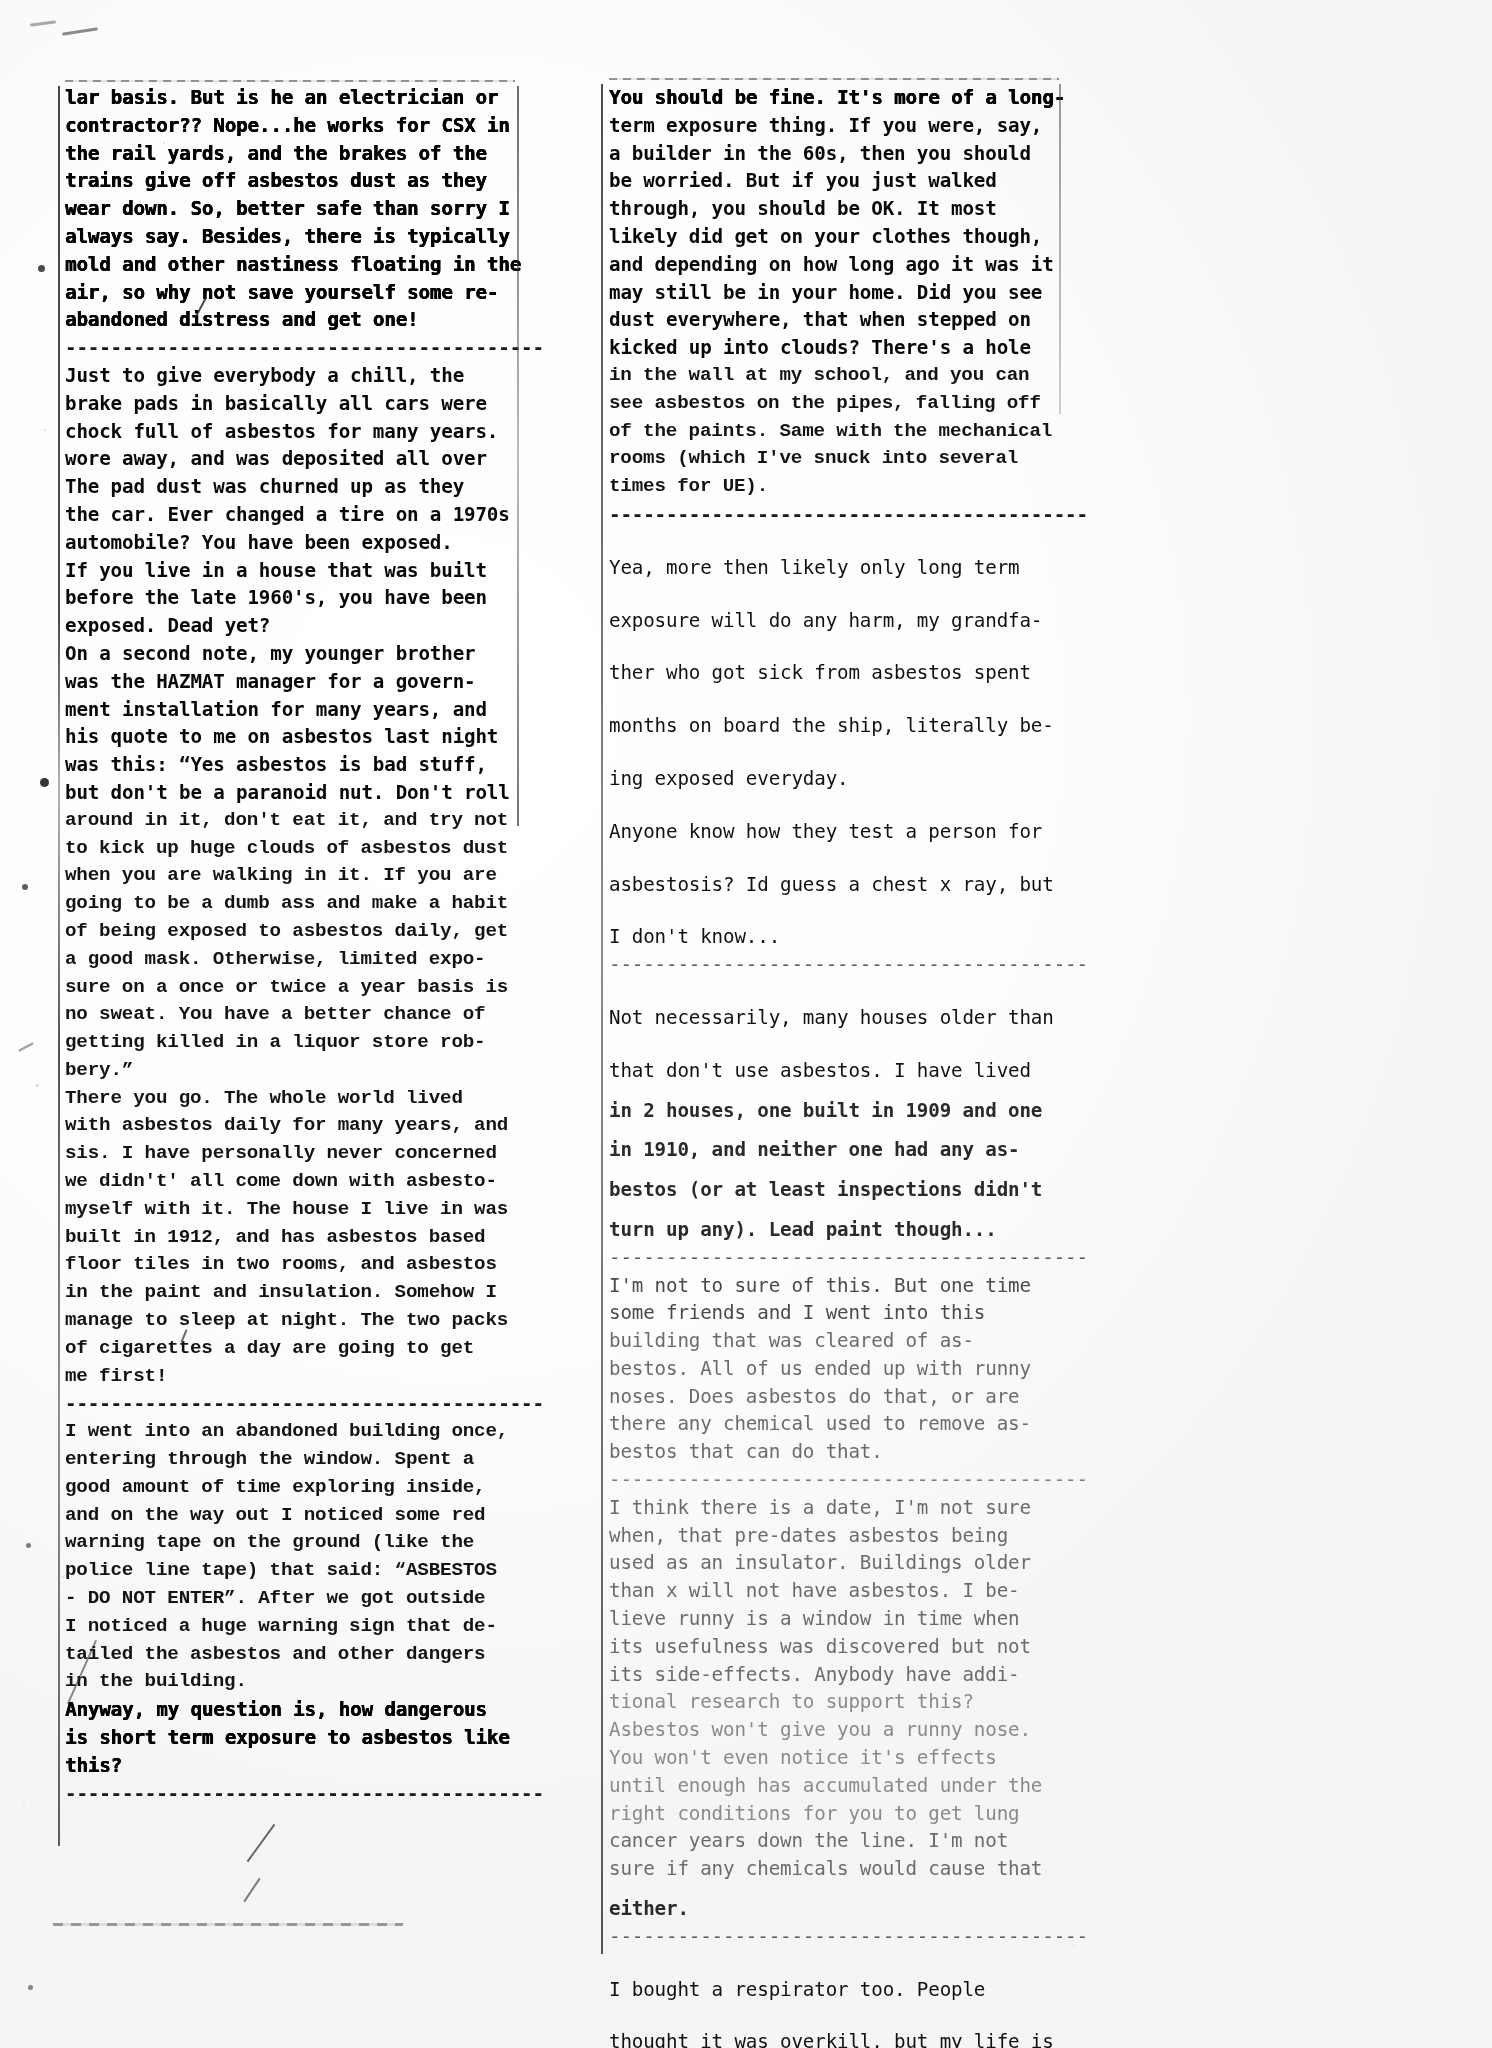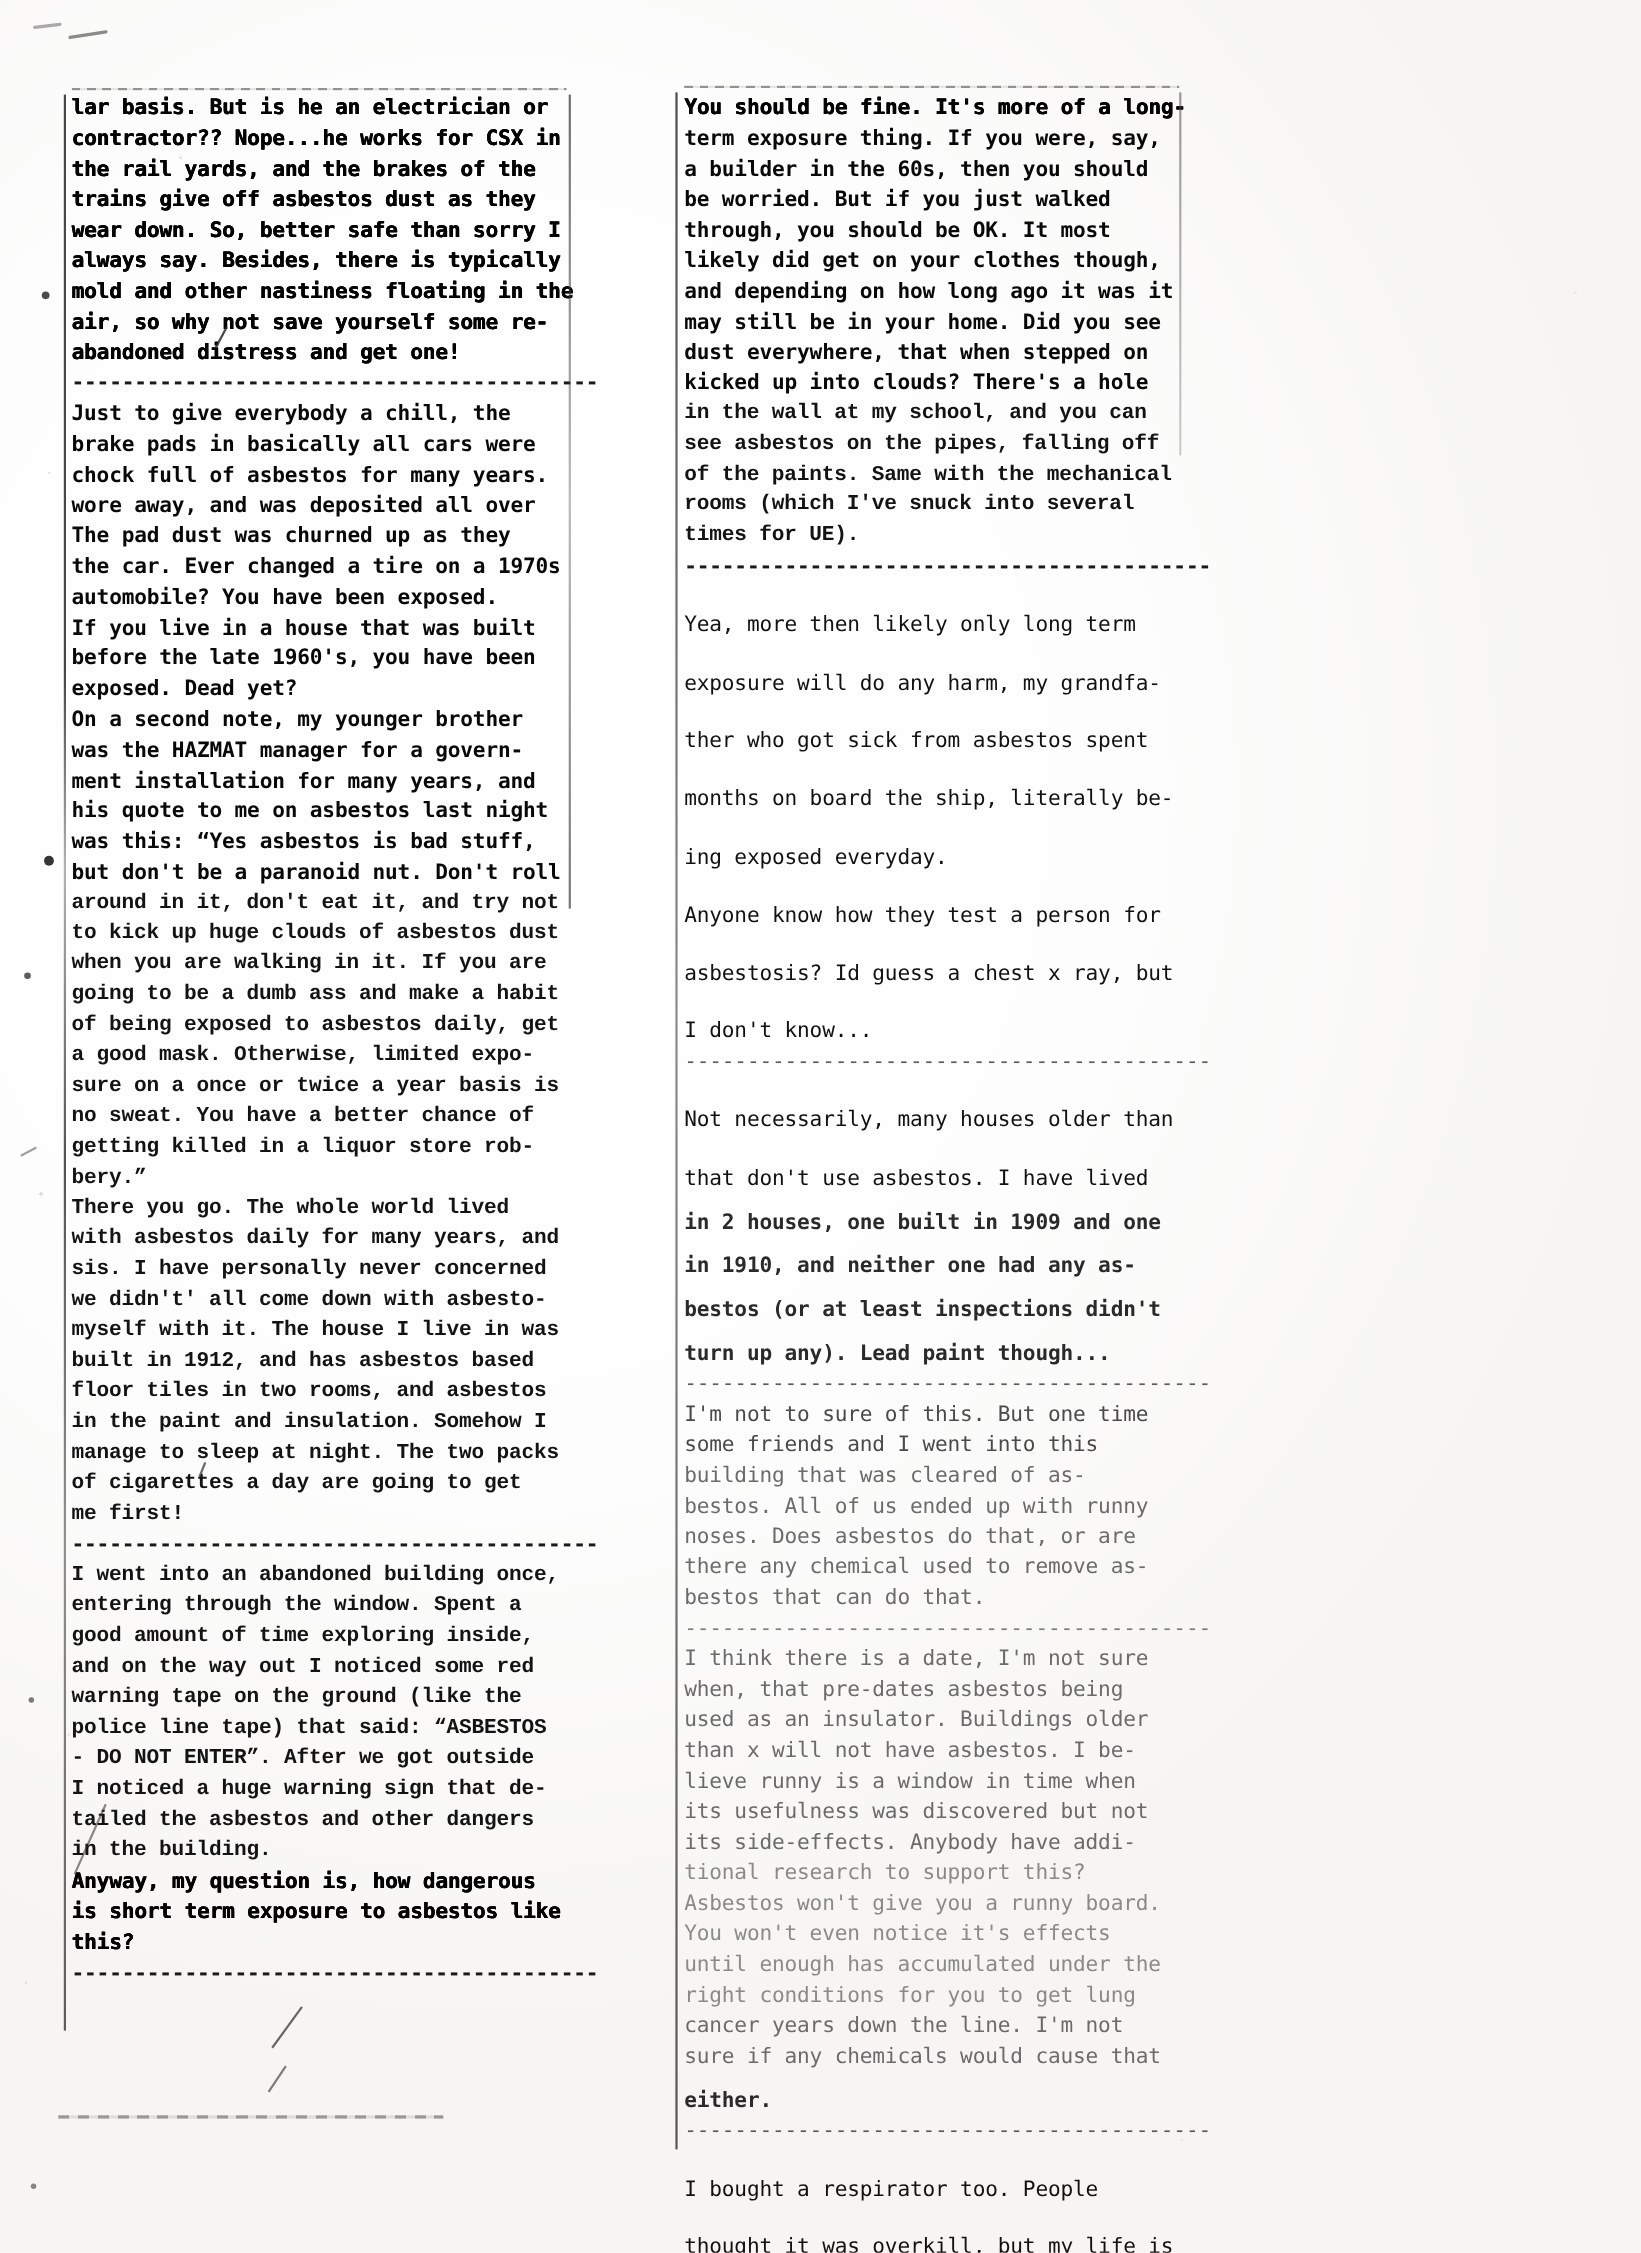--- a/index.html
+++ b/index.html
@@ -40,21 +40,21 @@
   #smudge-f{left:26px;top:1543px;width:5px;height:5px;background:#444;border-radius:50%;opacity:.7;}
   #smudge-g{left:18px;top:1046px;width:16px;height:2px;background:#777;transform:rotate(-28deg);opacity:.7;}
   #smudge-h{left:28px;top:1985px;width:5px;height:5px;background:#3a3a3a;border-radius:50%;opacity:.6;}
 
   
   #columns{
     position:absolute;
     left:60px;top:84px;
     width:1372px;height:1880px;
     display:flex;
-    gap:50px;
+    gap:37px;
   }
   .column{
     position:relative;
     width:450px;
     flex:0 0 450px;
   }
   #col-left{margin-left:5px;}
   #col-right{margin-left:57px;}
 
   
@@ -285,21 +285,21 @@
 
       <div class="post">
         <div class="line ink-faint">I think there is a date, I'm not sure</div>
         <div class="line ink-faint">when, that pre-dates asbestos being</div>
         <div class="line ink-faint">used as an insulator. Buildings older</div>
         <div class="line ink-faint">than x will not have asbestos. I be-</div>
         <div class="line ink-faint">lieve runny is a window in time when</div>
         <div class="line ink-faint">its usefulness was discovered but not</div>
         <div class="line ink-faint">its side-effects. Anybody have addi-</div>
         <div class="line ink-ghost">tional research to support this?</div>
-        <div class="line ink-ghost">Asbestos won't give you a runny board.</div>
+        <div class="line ink-ghost">Asbestos won't give you a runny nose.</div>
         <div class="line ink-ghost">You won't even notice it's effects</div>
         <div class="line ink-ghost">until enough has accumulated under the</div>
         <div class="line ink-ghost">right conditions for you to get lung</div>
         <div class="line ink-faint">cancer years down the line. I'm not</div>
         <div class="line ink-faint">sure if any chemicals would cause that</div>
         <div class="line ink-mid">either.</div>
       </div>
       <div class="divider dim">------------------------------------------</div>
 
       <div class="post">

